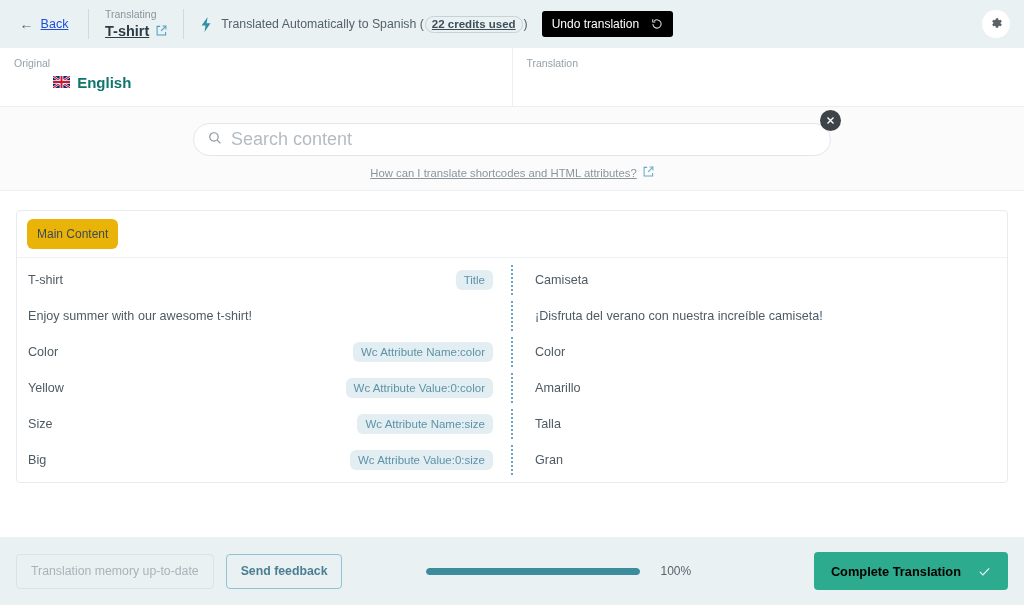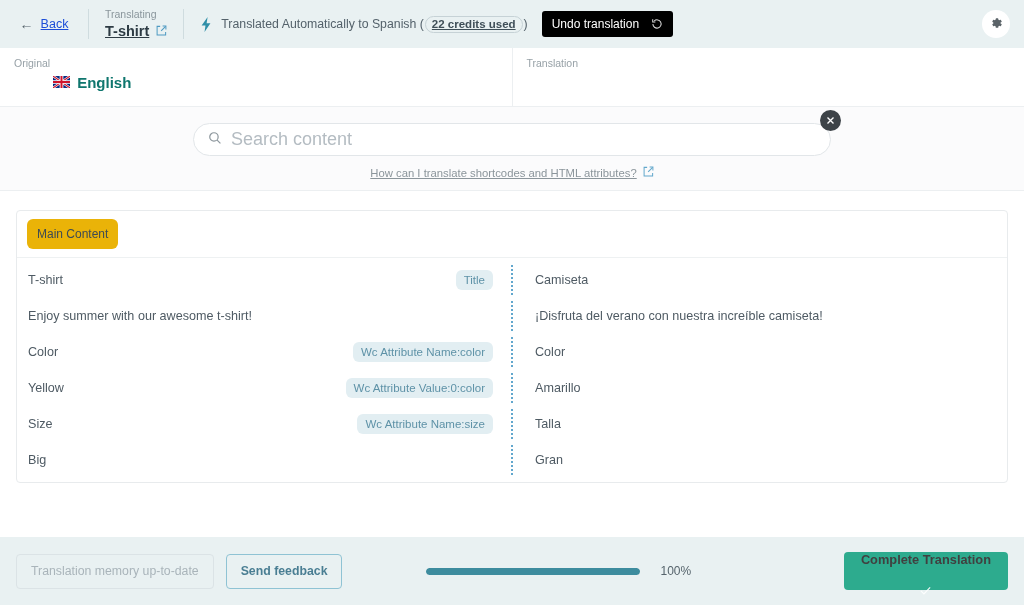--- a/index.html
+++ b/index.html
@@ -364,30 +364,29 @@
   .progress-label {
     font-size: 12px;
     color: #56646c;
   }
   .complete-btn {
     margin-left: auto;
     height: 38px;
     background: #2dab8e;
     border: none;
     border-radius: 4px;
-    color: #404040;
+    color: #000000;
     font-size: 12.8px;
     font-weight: 600;
     font-family: "Liberation Sans", sans-serif;
     padding: 0 17px;
     display: inline-flex;
     align-items: center;
     gap: 17px;
     cursor: pointer;
-    flex-direction: column;
   }
   .check-icon { width: 13px; height: 13px; display: inline-block; opacity:.9;}
 </style>
 </head>
 <body>
 
 <div class="topbar">
 
   <div class="topbar-back">
     <span class="back-arrow">←</span>
@@ -553,20 +552,21 @@
           <div class="divider-col">
             <div class="dotted"></div>
           </div>
           <div class="cell-target">
             <span class="tgt-text">Talla</span>
           </div>
         </div>
         <div class="row">
           <div class="cell-source">
             <span class="src-text">Big</span>
+            <span class="type-badge">Wc Attribute Value:0:size</span>
           </div>
           <div class="divider-col">
             <div class="dotted"></div>
           </div>
           <div class="cell-target">
             <span class="tgt-text">Gran</span>
           </div>
         </div>
       </div>
   </div>

